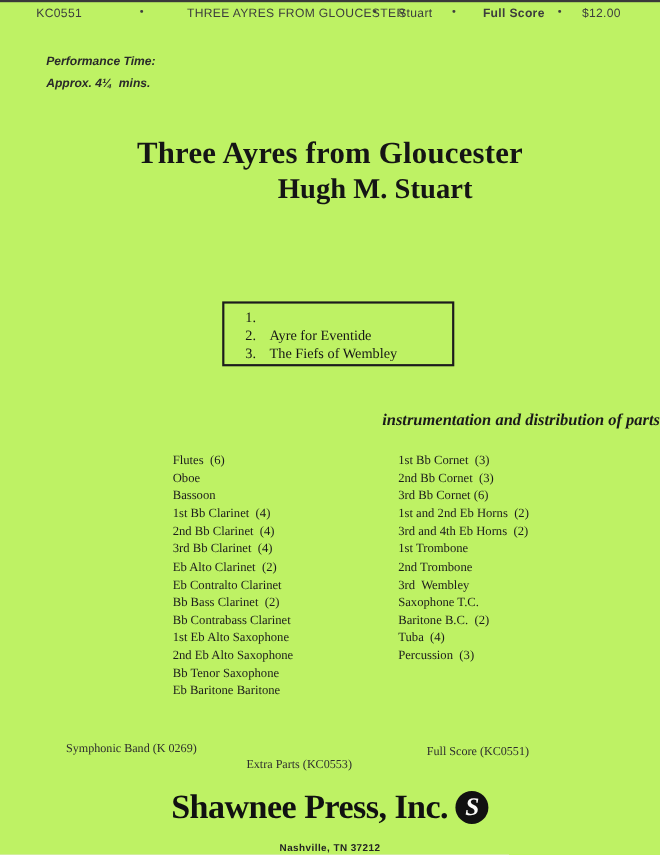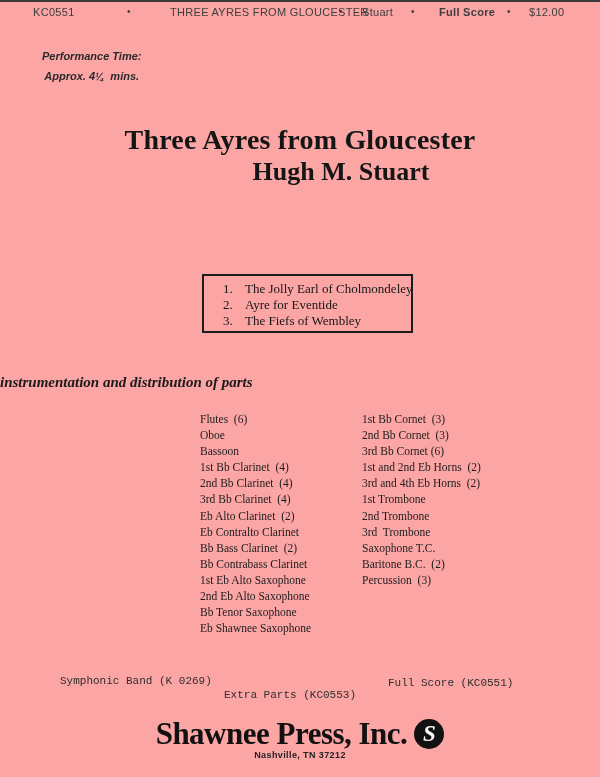--- a/index.html
+++ b/index.html
@@ -1,19 +1,19 @@
 <!DOCTYPE html>
 <html><head>
 <meta charset="utf-8">
 <style>
   html,body{margin:0;padding:0;background:#e8e8e6;}
   #page{
     position:relative;
     width:600px;height:777px;
-    background:#fca5a5;
+    background:#bef264;
     font-family:"Liberation Serif",serif;
     color:#1b1b1b;
     overflow:hidden;
   }
   
   .top-rule{position:absolute;top:0;left:0;width:100%;height:2px;background:#3a3a3a;}
 
   
   .hdr{position:absolute;top:6px;font-family:"Liberation Sans",sans-serif;
        font-size:11px;color:#3d3d3d;letter-spacing:.3px;white-space:pre;}
@@ -24,63 +24,63 @@
   #hdr-sep2{left:339px;}
   #hdr-composer{left:362px;}
   #hdr-sep3{left:411px;}
   #hdr-format{left:439px;font-weight:bold;}
   #hdr-sep4{left:507px;}
   #hdr-price{left:529px;}
 
   
   .perf{position:absolute;left:42px;top:50px;
         font-family:"Liberation Sans",sans-serif;
-        font-style:italic;font-weight:bold;font-size:11px;color:#2a2a2a;text-align:center;}
+        font-style:italic;font-weight:bold;font-size:11px;color:#2a2a2a;}
   .perf div{margin-bottom:8px;white-space:pre;}
 
   
   .main-title{position:absolute;top:124px;left:0;width:100%;text-align:center;
               font-weight:bold;font-size:28px;color:#151515;letter-spacing:.2px;}
   .main-composer{position:absolute;top:157px;left:0;width:100%;text-align:center;
               font-weight:bold;font-size:26px;color:#151515;margin-left:41px;}
 
   
   .mov-box{position:absolute;left:202px;top:274px;width:211px;height:59px;
            border:2px solid #1c1c1c;box-sizing:border-box;padding:5px 0 0 19px;}
   .mov-row{display:flex;font-size:13px;line-height:16px;color:#161616;}
   .mov-num{width:22px;flex:none;}
   .mov-name{white-space:pre;}
 
   
-  .instr-heading{position:absolute;top:374px;left:0;width:100%;text-align:left;
+  .instr-heading{position:absolute;top:374px;left:0;width:100%;text-align:right;
                  font-weight:bold;font-style:italic;font-size:15px;color:#1a1a1a;}
 
   
   .col{position:absolute;top:411px;}
-  .col-left{left:157px;margin-left:43px;}
+  .col-left{left:157px;}
   .col-right{left:362px;}
   .inst-row{font-size:11.5px;line-height:16.1px;color:#1c1c1c;white-space:pre;}
 
   
-  .foot{position:absolute;font-family:Liberation Mono, monospace;
+  .foot{position:absolute;font-family:Liberation Serif, serif;
         font-size:11px;color:#2e2e2e;white-space:pre;}
   #foot-left{left:60px;top:675px;}
   #foot-center{left:224px;top:689px;}
   #foot-right{left:388px;top:677px;}
 
   
   .publisher{position:absolute;top:719px;left:0;width:100%;text-align:center;}
   .pub-line{display:inline-flex;align-items:flex-start;}
   .pub-name{font-weight:bold;font-size:31px;color:#111;letter-spacing:-.5px;line-height:30px;}
   .pub-mark{display:inline-block;width:30px;height:30px;margin-left:7px;
             background:#111;border-radius:50%;color:#fbfbf9;
             font-weight:bold;font-style:italic;font-size:23px;line-height:29px;
             text-align:center;}
   .pub-city{font-family:"Liberation Sans",sans-serif;font-weight:bold;
-            font-size:9px;color:#222;letter-spacing:.4px;margin-top:1px;}
+            font-size:9px;color:#222;letter-spacing:.4px;margin-top:17px;}
 </style>
 </head>
 <body>
 
 <div id="page">
   <div class="top-rule"></div>
 
   <div class="hdr" id="hdr-catalog">KC0551</div>
   <div class="hdr hdr-sep" id="hdr-sep1">•</div>
   <div class="hdr" id="hdr-title">THREE AYRES FROM GLOUCESTER</div>
@@ -95,21 +95,20 @@
     <div>Performance Time:</div>
     <div>Approx. 4¼  mins.</div>
   </div>
 
   <div class="main-title">Three Ayres from Gloucester</div>
   <div class="main-composer">Hugh M. Stuart</div>
 
   <div class="mov-box">
     <div class="mov-row">
       <span class="mov-num">1.</span>
-      <span class="mov-name">The Jolly Earl of Cholmondeley</span>
     </div>
     <div class="mov-row">
       <span class="mov-num">2.</span>
       <span class="mov-name">Ayre for Eventide</span>
     </div>
     <div class="mov-row">
       <span class="mov-num">3.</span>
       <span class="mov-name">The Fiefs of Wembley</span>
     </div>
   </div>
@@ -123,33 +122,34 @@
     <div class="inst-row">1st Bb Clarinet  (4)</div>
     <div class="inst-row">2nd Bb Clarinet  (4)</div>
     <div class="inst-row">3rd Bb Clarinet  (4)</div>
     <div class="inst-row">Eb Alto Clarinet  (2)</div>
     <div class="inst-row">Eb Contralto Clarinet</div>
     <div class="inst-row">Bb Bass Clarinet  (2)</div>
     <div class="inst-row">Bb Contrabass Clarinet</div>
     <div class="inst-row">1st Eb Alto Saxophone</div>
     <div class="inst-row">2nd Eb Alto Saxophone</div>
     <div class="inst-row">Bb Tenor Saxophone</div>
-    <div class="inst-row">Eb Shawnee Saxophone</div>
+    <div class="inst-row">Eb Baritone Baritone</div>
   </div>
   <div class="col col-right">
     <div class="inst-row">1st Bb Cornet  (3)</div>
     <div class="inst-row">2nd Bb Cornet  (3)</div>
     <div class="inst-row">3rd Bb Cornet (6)</div>
     <div class="inst-row">1st and 2nd Eb Horns  (2)</div>
     <div class="inst-row">3rd and 4th Eb Horns  (2)</div>
     <div class="inst-row">1st Trombone</div>
     <div class="inst-row">2nd Trombone</div>
-    <div class="inst-row">3rd  Trombone</div>
+    <div class="inst-row">3rd  Wembley</div>
     <div class="inst-row">Saxophone T.C.</div>
     <div class="inst-row">Baritone B.C.  (2)</div>
+    <div class="inst-row">Tuba  (4)</div>
     <div class="inst-row">Percussion  (3)</div>
   </div>
 
   <div class="foot" id="foot-left">Symphonic Band (K 0269)</div>
   <div class="foot" id="foot-center">Extra Parts (KC0553)</div>
   <div class="foot" id="foot-right">Full Score (KC0551)</div>
 
   <div class="publisher">
     <div class="pub-line">
       <span class="pub-name">Shawnee Press, Inc.</span>

